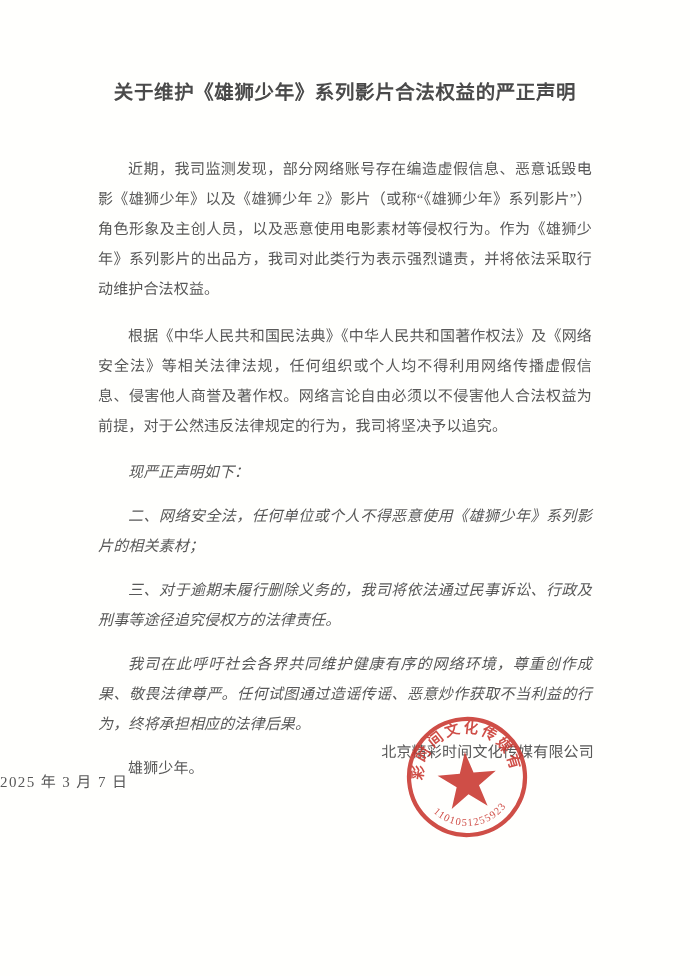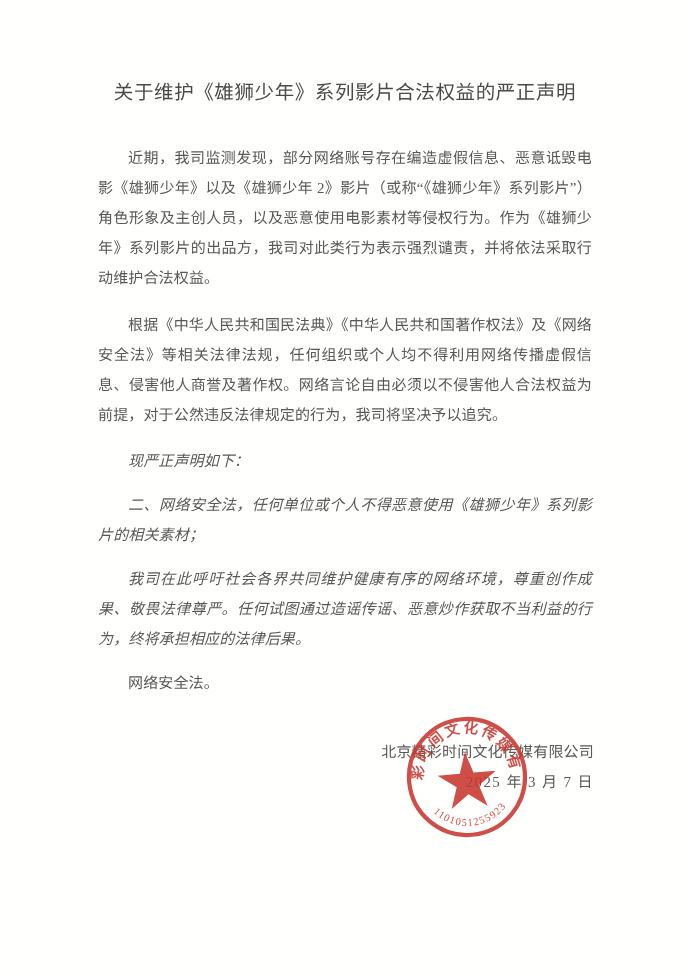--- a/index.html
+++ b/index.html
@@ -24,29 +24,29 @@
     box-sizing: border-box;
   }
 
   .doc-title {
     position: absolute;
     top: 76px;
     left: 0;
     width: 690px;
     text-align: center;
     font-size: 19.5px;
-    font-weight: normal;
+    font-weight: bold;
     letter-spacing: 0.6px;
     color: #4a4a4a;
     font-family: "Liberation Serif", "DejaVu Serif", serif;
   }
 
   .body-block {
     position: absolute;
-    top: 143px;
+    top: 154px;
     left: 98px;
     width: 494px;
   }
 
   p.para {
     margin: 0 0 16.5px 0;
     font-size: 15px;
     line-height: 30px;
     color: #585858;
     text-align: justify;
@@ -72,21 +72,20 @@
     text-align: right;
     padding-right: 96px;
     font-size: 15px;
     line-height: 30px;
     color: #585858;
     letter-spacing: 0.2px;
     font-family: "Liberation Serif", "DejaVu Serif", serif;
   }
 
   .sign-date {
-    text-align: right;
     padding-right: 96px;
     font-size: 15px;
     line-height: 30px;
     color: #585858;
     letter-spacing: 1.4px;
     font-family: "Liberation Serif", "DejaVu Serif", serif;
   }
 
   
   .seal {
@@ -106,22 +105,23 @@
 
 <div class="page">
 
   <div class="doc-title">关于维护《雄狮少年》系列影片合法权益的严正声明</div>
 
   <div class="body-block">
     <p class="para">近期，我司监测发现，部分网络账号存在编造虚假信息、恶意诋毁电影《雄狮少年》以及《雄狮少年 2》影片（或称“《雄狮少年》系列影片”）角色形象及主创人员，以及恶意使用电影素材等侵权行为。作为《雄狮少年》系列影片的出品方，我司对此类行为表示强烈谴责，并将依法采取行动维护合法权益。</p>
     <p class="para">根据《中华人民共和国民法典》《中华人民共和国著作权法》及《网络安全法》等相关法律法规，任何组织或个人均不得利用网络传播虚假信息、侵害他人商誉及著作权。网络言论自由必须以不侵害他人合法权益为前提，对于公然违反法律规定的行为，我司将坚决予以追究。</p>
     <p class="para tight">现严正声明如下：</p>
     <p class="para tight">二、网络安全法，任何单位或个人不得恶意使用《雄狮少年》系列影片的相关素材；</p>
+    <p class="para tight">三、对于逾期未履行删除义务的，我司将依法通过民事诉讼、行政及刑事等途径追究侵权方的法律责任。</p>
     <p class="para tight">我司在此呼吁社会各界共同维护健康有序的网络环境，尊重创作成果、敬畏法律尊严。任何试图通过造谣传谣、恶意炒作获取不当利益的行为，终将承担相应的法律后果。</p>
-    <p class="para">网络安全法。</p>
+    <p class="para">雄狮少年。</p>
   </div>
 
   <div class="sign-block">
     <div class="sign-line">北京精彩时间文化传媒有限公司</div>
     <div class="sign-date">2025 年 3 月 7 日</div>
   </div>
 
   <div class="seal">
     <svg viewBox="0 0 126 126" xmlns="http://www.w3.org/2000/svg">
       <defs>

